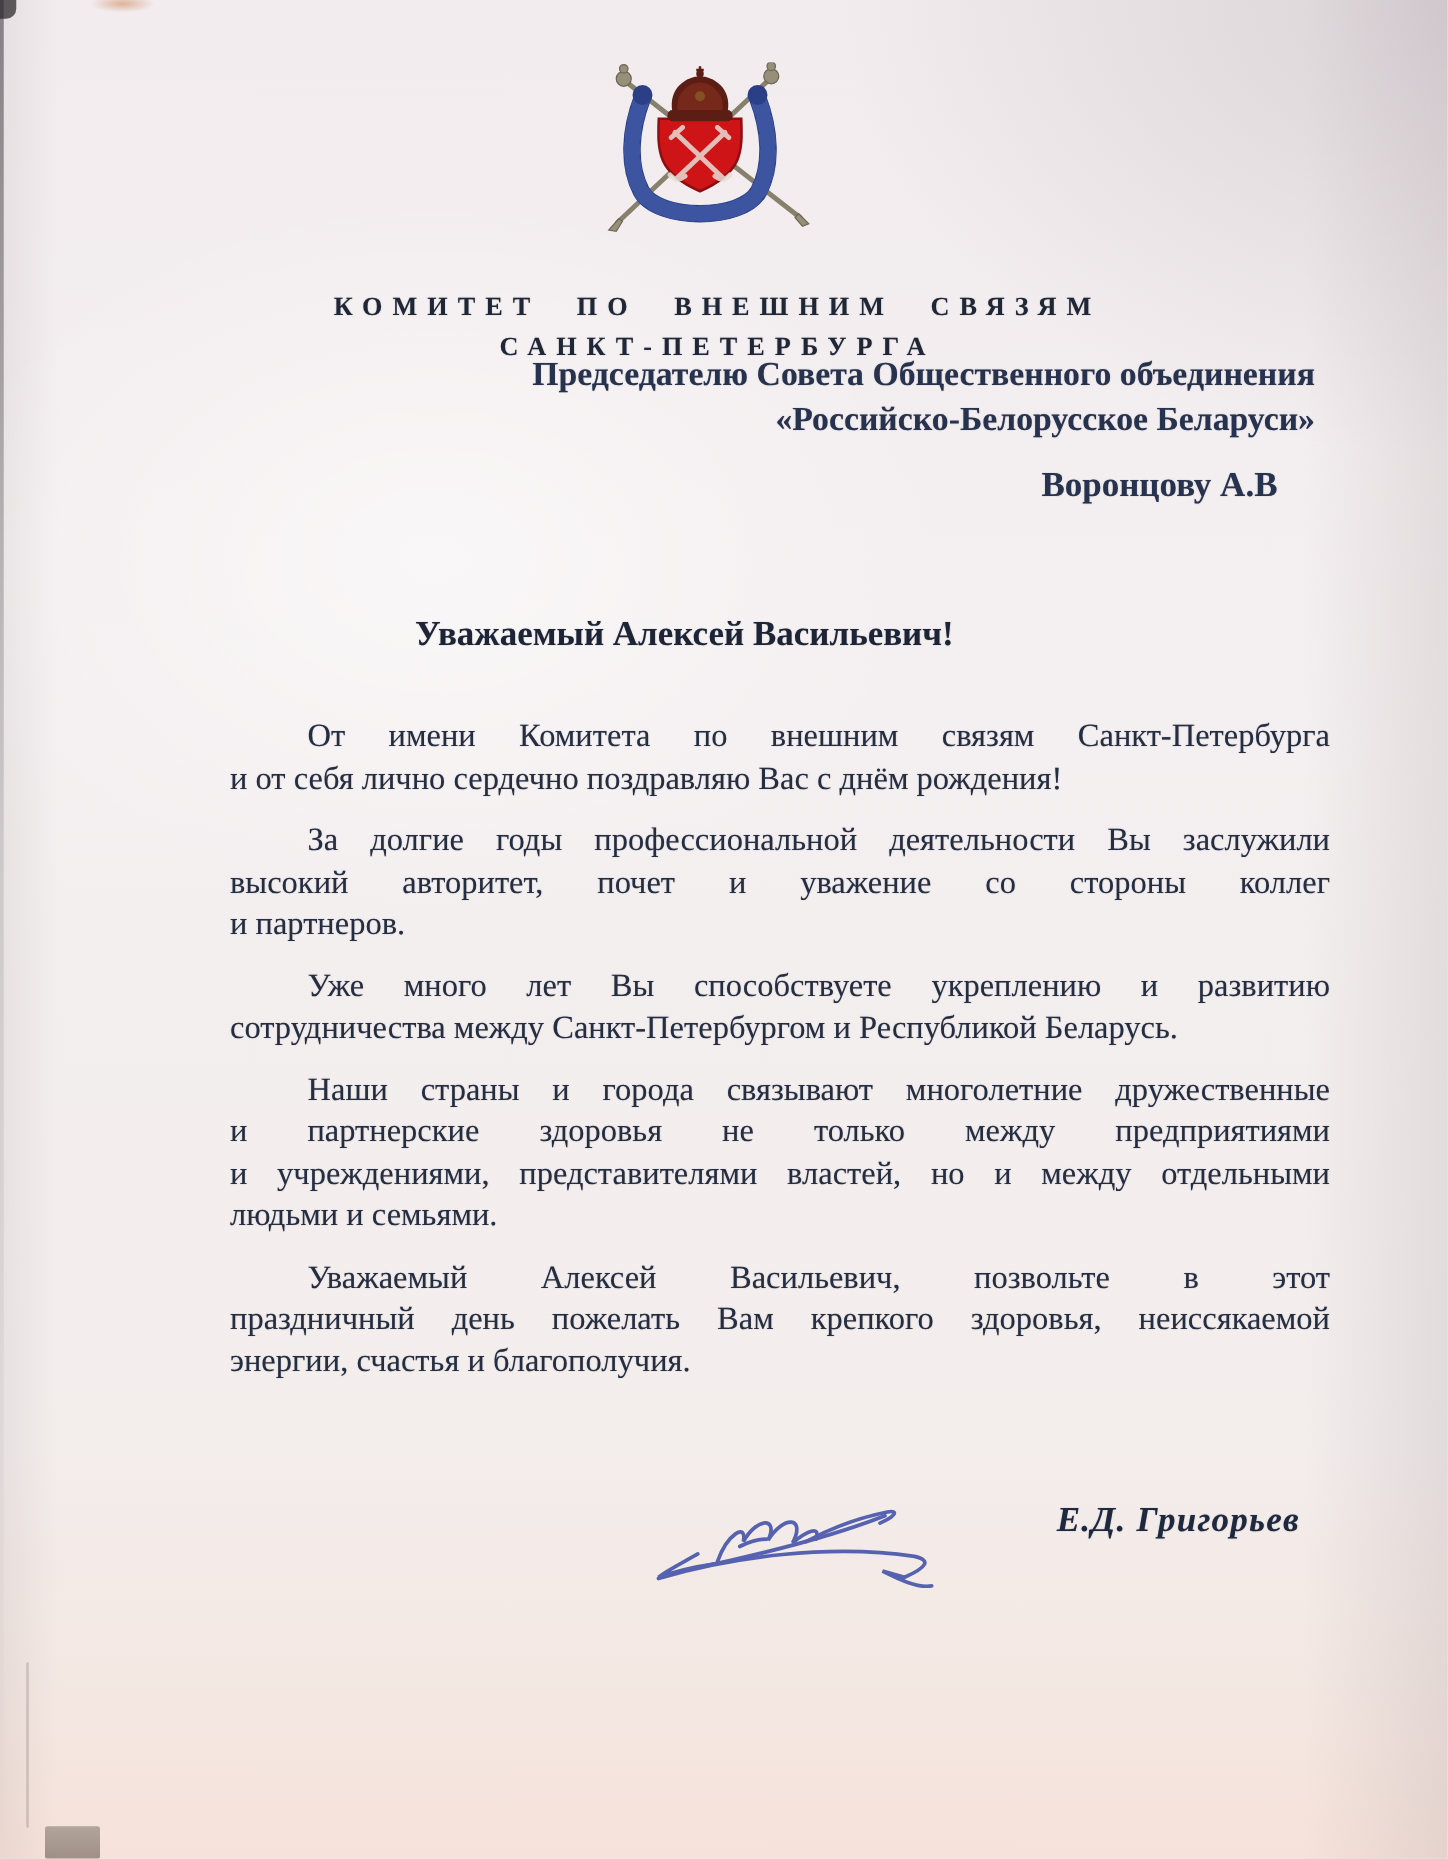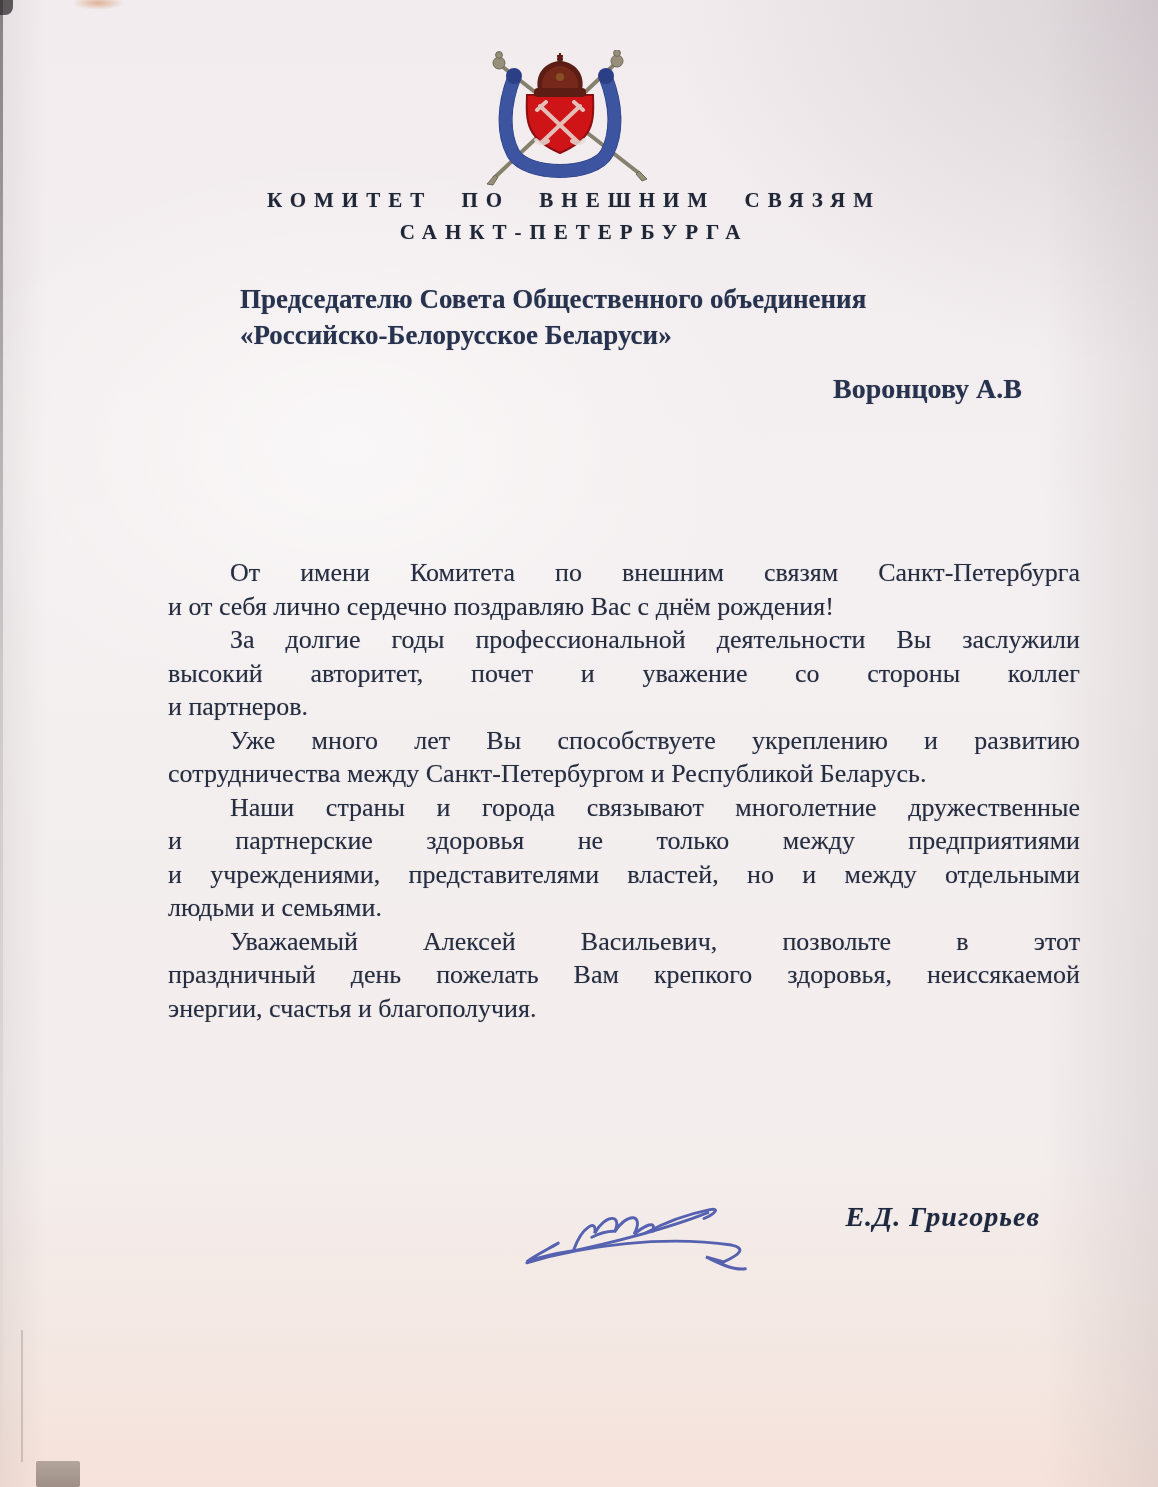--- a/index.html
+++ b/index.html
@@ -17,39 +17,39 @@
       radial-gradient(ellipse 55% 30% at 30% 30%, rgba(255,255,255,.55), transparent 65%),
       linear-gradient(90deg, rgba(120,110,112,.10) 0%, transparent 4%, transparent 90%, rgba(150,138,142,.18) 100%),
       linear-gradient(180deg, #f2ecee 0%, #f4eff0 40%, #f3edec 78%, #f4e7e1 92%, #f6e2da 100%);
     color: #262e42;
   }
   .scan-text { text-shadow: 0 0 1px rgba(40,48,70,.35); }
 
   
   .crest { position: absolute; left: 468px; top: 50px; width: 220px; height: 142px; }
   .org { position: absolute; left: 14px; width: 1120px; text-align: center;
-         font-weight: bold; color: #1f2737; }
+         font-weight: bold; color: #1f2737; margin-top: 45px; }
   .org-1 { top: 188px; font-size: 21px; letter-spacing: 8px; word-spacing: 16px; }
   .org-2 { top: 220px; font-size: 21px; letter-spacing: 8px; word-spacing: 16px; }
 
   
-  .recipient { position: absolute; top: 281px; right: 118px; width: 800px;
-               font-weight: bold; font-size: 27px; line-height: 36px;
+  .recipient { position: absolute; top: 281px; right: 106px; width: 800px;
+               text-align: right; font-weight: bold; font-size: 27px; line-height: 36px;
                color: #27324e; }
   .recipient-name { position: absolute; top: 373px; right: 136px;
                     font-weight: bold; font-size: 28px; color: #27324e; }
 
   
   .salutation { position: absolute; top: 492px; left: 0; width: 1095px; text-align: center;
                 font-weight: bold; font-size: 28px; color: #1d2435; }
 
   
   .body-text { position: absolute; top: 556px; left: 168px; width: 912px;
                font-size: 26px; line-height: 33.5px; color: #252d40; }
-  .body-text p { margin: 0; padding: 0; }
+  .body-text p { margin: 16px; padding: 0; }
   .jline { display: block; text-align: justify; text-align-last: justify; }
   .jline.first { padding-left: 62px; }
   .jline.pend { text-align-last: left; }
 
   
   .signoff-title { position: absolute; left: 164px; top: 1146px; width: 640px;
                    font-weight: bold; font-size: 27px; line-height: 49px; color: #1e2536; }
   .signoff-name { position: absolute; top: 1201px; right: 118px;
                   font-weight: bold; font-size: 28px; letter-spacing: 1px; color: #1e2940; font-style: italic; }
   .signature { position: absolute; left: 495px; top: 1186px; width: 290px; height: 128px; }
@@ -118,20 +118,21 @@
 
   <div class="org org-1 scan-text">КОМИТЕТ ПО ВНЕШНИМ СВЯЗЯМ</div>
   <div class="org org-2 scan-text">САНКТ-ПЕТЕРБУРГА</div>
 
   <div class="recipient scan-text">
     <div>Председателю Совета Общественного объединения</div>
     <div>«Российско-Белорусское Беларуси»</div>
   </div>
   <div class="recipient-name scan-text">Воронцову А.В</div>
 
+  <div class="salutation scan-text">Уважаемый Алексей Васильевич!</div>
 
   <div class="body-text scan-text">
     <p>
       <span class="jline first">От имени Комитета по внешним связям Санкт-Петербурга</span>
       <span class="jline pend">и от себя лично сердечно поздравляю Вас с днём рождения!</span>
     </p>
     <p>
       <span class="jline first">За долгие годы профессиональной деятельности Вы заслужили</span>
       <span class="jline">высокий авторитет, почет и уважение со стороны коллег</span>
       <span class="jline pend">и партнеров.</span>

